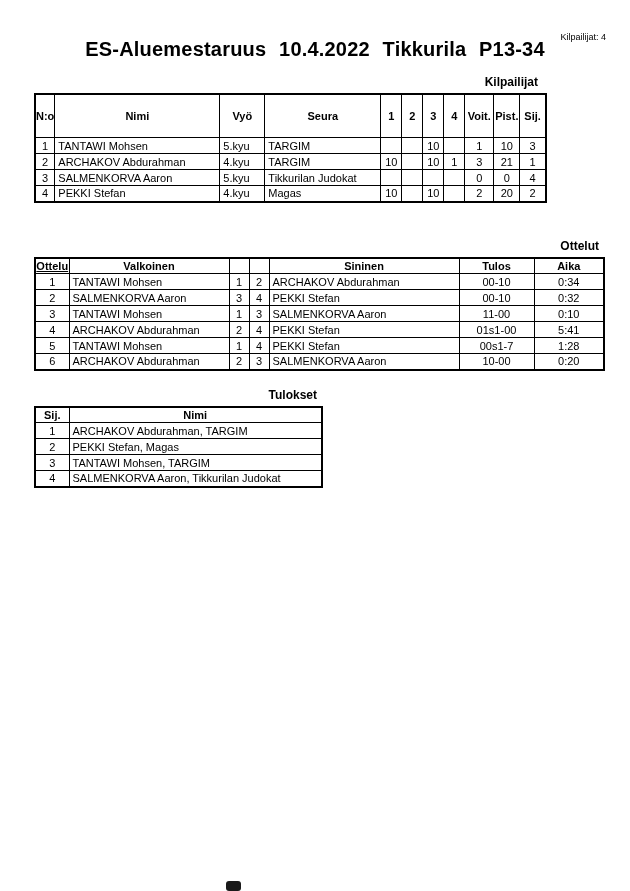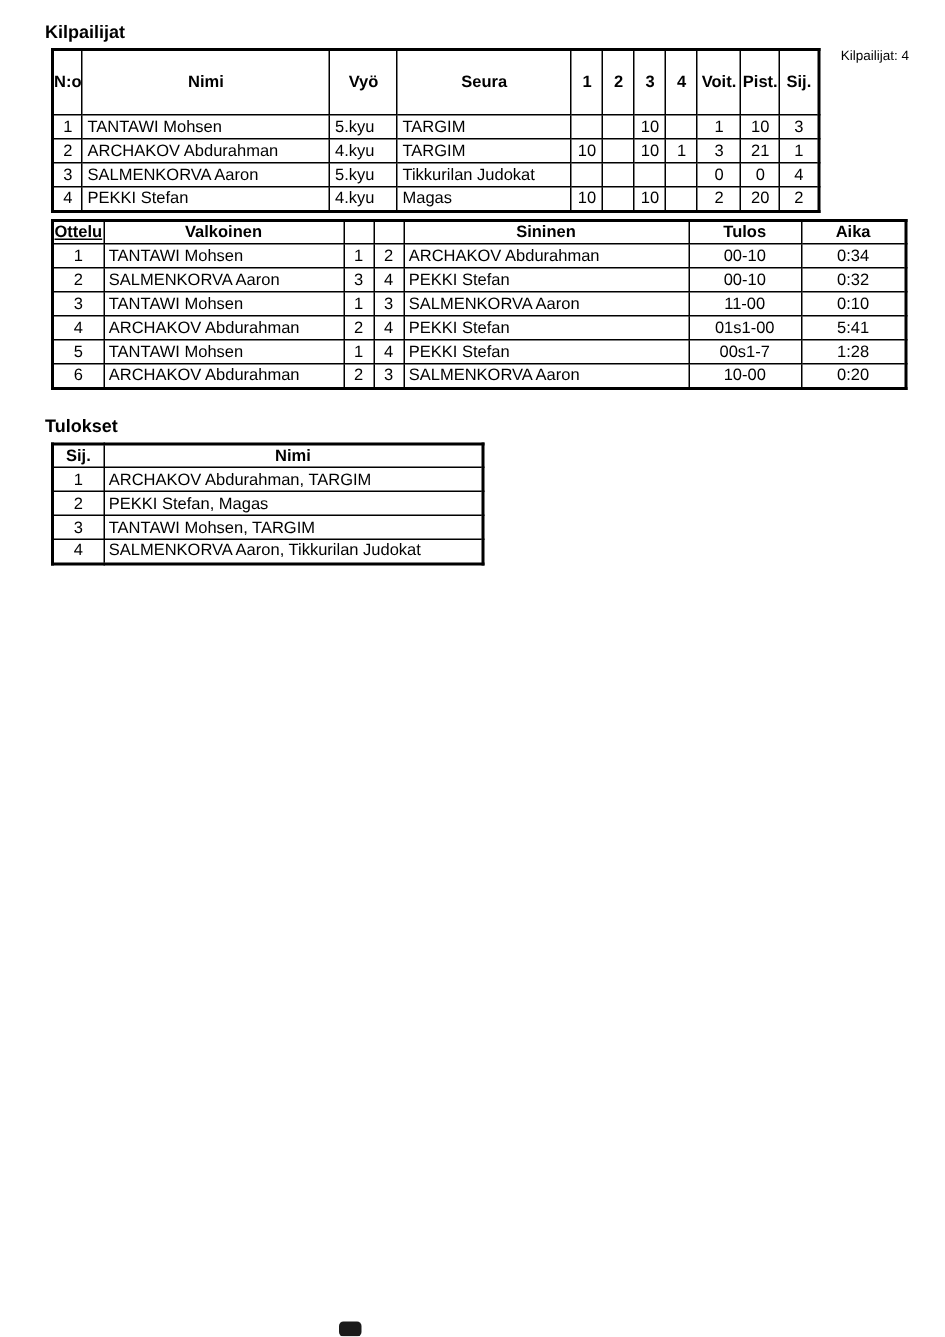--- a/index.html
+++ b/index.html
@@ -18,21 +18,21 @@
     text-align: center;
     font-size: 20px;
     font-weight: bold;
     word-spacing: 7px;
     letter-spacing: 0.2px;
   }
   .section-head {
     position: relative;
     font-size: 12px;
     font-weight: bold;
-    text-align: left;
+    text-align: right;
   }
   .head-1 { width: 508px; margin: 14px 0 0 30px; }
   .head-2 { width: 569px; margin: 36px 0 0 30px; }
   .head-3 { width: 287px; margin: 17px 0 0 30px; }
   .count-label {
     position: absolute;
     top: 32px;
     right: 24px;
     font-size: 9px;
     font-weight: normal;
@@ -64,20 +64,21 @@
     height: 10px;
     background: #1a1a1a;
     border-radius: 3px;
   }
 </style>
 </head>
 <body>
 
 <div class="page">
 
+  <div class="title">ES-Aluemestaruus 10.4.2022 Tikkurila P13-34</div>
 
   <div class="section-head head-1">
     <span>Kilpailijat</span>
   </div>
   <div class="count-label">Kilpailijat: 4</div>
 
   <table>
     <colgroup>
       <col style="width:17px">
         <col style="width:165px">
@@ -153,20 +154,23 @@
       <td class="c"></td>
       <td class="c">10</td>
       <td class="c"></td>
       <td class="c">2</td>
       <td class="c">20</td>
       <td class="c">2</td>
     </tr>
   </tbody>
     </table>
 
+  <div class="section-head head-2">
+    <span>Ottelut</span>
+  </div>
 
   <table>
     <colgroup>
       <col style="width:34px">
         <col style="width:160px">
         <col style="width:20px">
         <col style="width:20px">
       <col style="width:190px">
         <col style="width:75px">
         <col style="width:70px">

